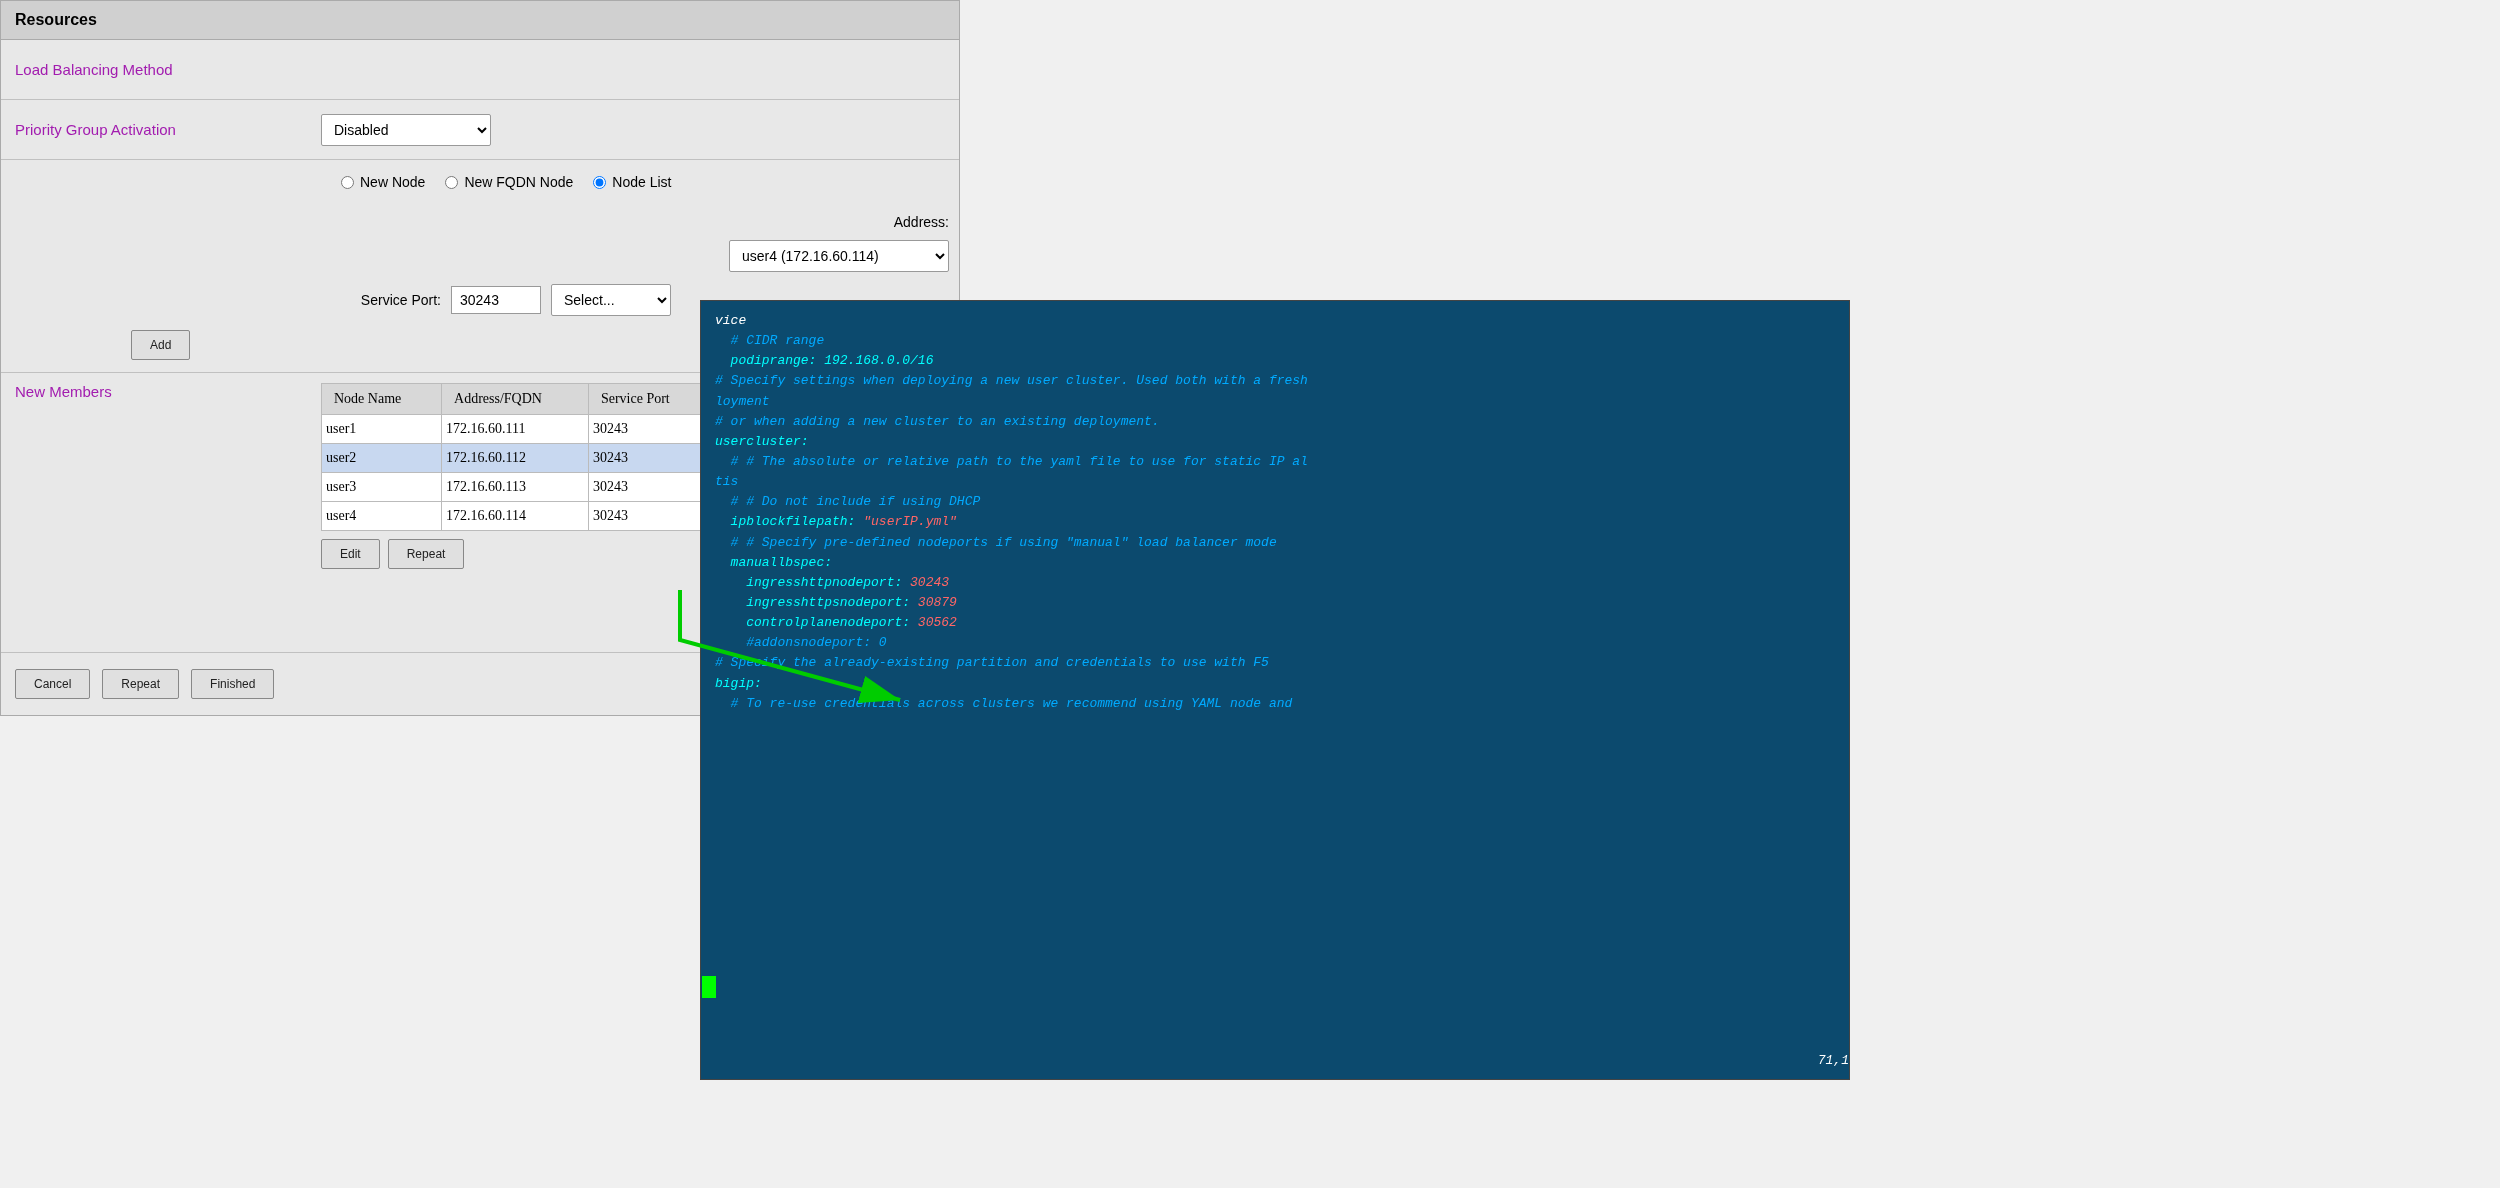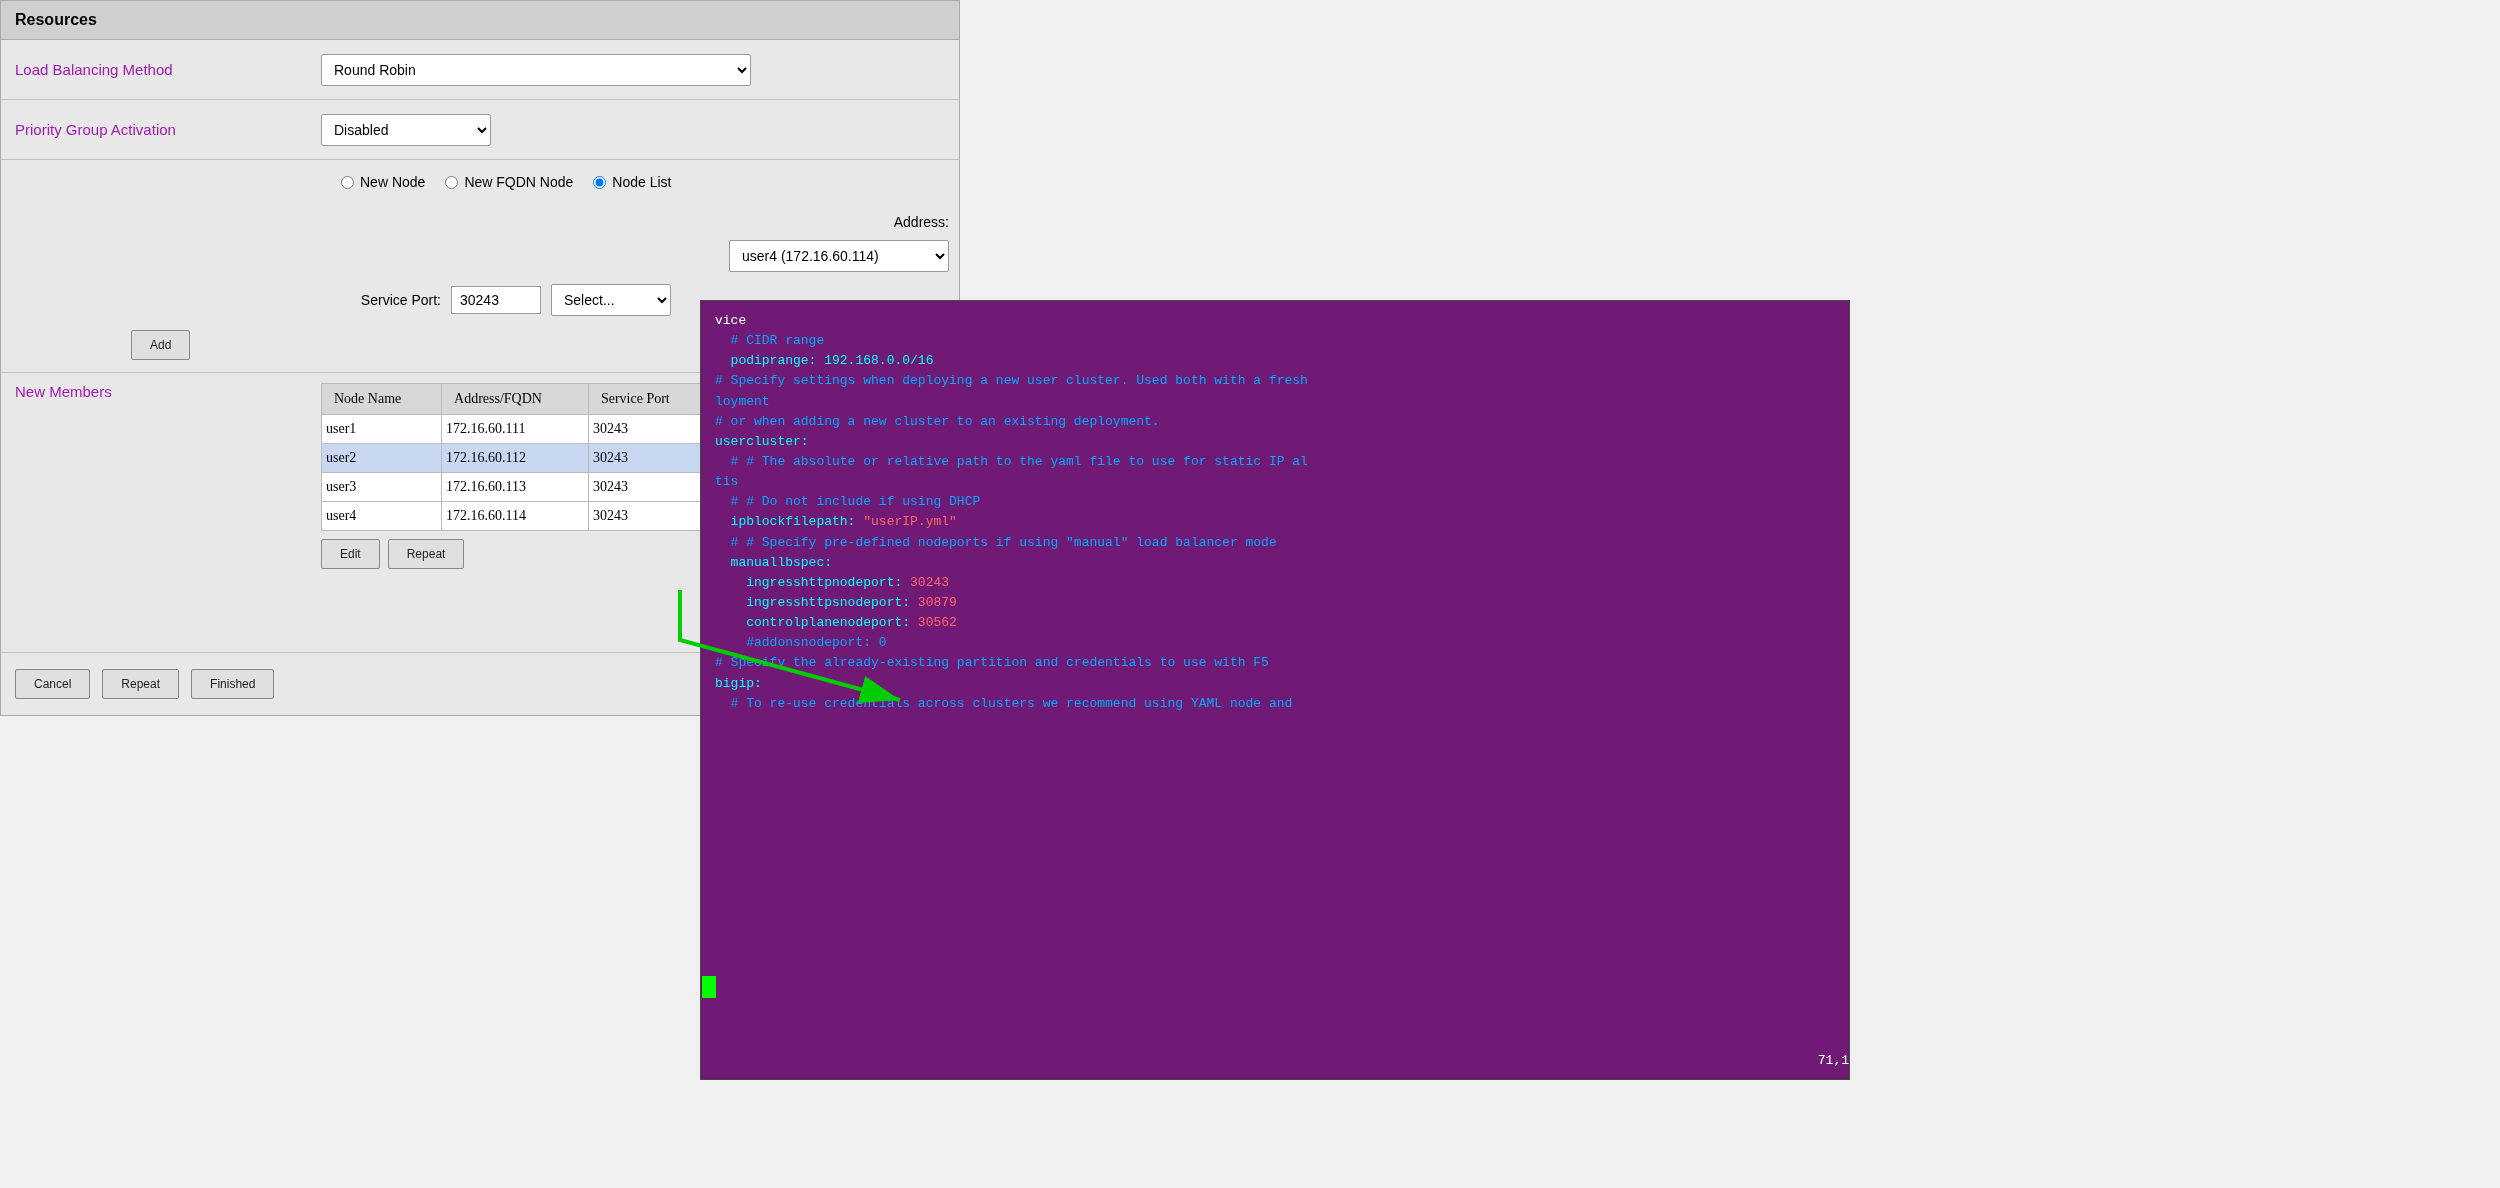--- a/index.html
+++ b/index.html
@@ -183,27 +183,28 @@
       padding: 16px 14px;
     }
 
     
     .terminal-panel {
       position: absolute;
       top: 300px;
       left: 700px;
       width: 1150px;
       height: 780px;
-      background: #701a75;
+      background: #0c4a6e;
       border: 1px solid #444;
       overflow: hidden;
       font-family: 'Courier New', Courier, monospace;
       font-size: 13px;
       padding: 10px 14px;
       line-height: 1.55;
+      font-style: italic;
     }
 
     .term-line {
       white-space: pre;
     }
 
     .term-white { color: #ffffff; }
     .term-cyan { color: #00ffff; }
     .term-comment { color: #00aaff; }
     .term-val { color: #ff6666; }
@@ -239,23 +240,20 @@
     }
   </style>
 </head>
 <body>
 
 <div class="main-panel">
   <div class="panel-title">Resources</div>
 
   <div class="form-row">
     <div class="form-label">Load Balancing Method</div>
-    <div class="form-control">
-      <select class="round-robin-select"><option>Round Robin</option></select>
-    </div>
   </div>
 
   <div class="form-row">
     <div class="form-label">Priority Group Activation</div>
     <div class="form-control">
       <select class="disabled-select"><option>Disabled</option></select>
     </div>
   </div>
 
   <div class="node-section">

